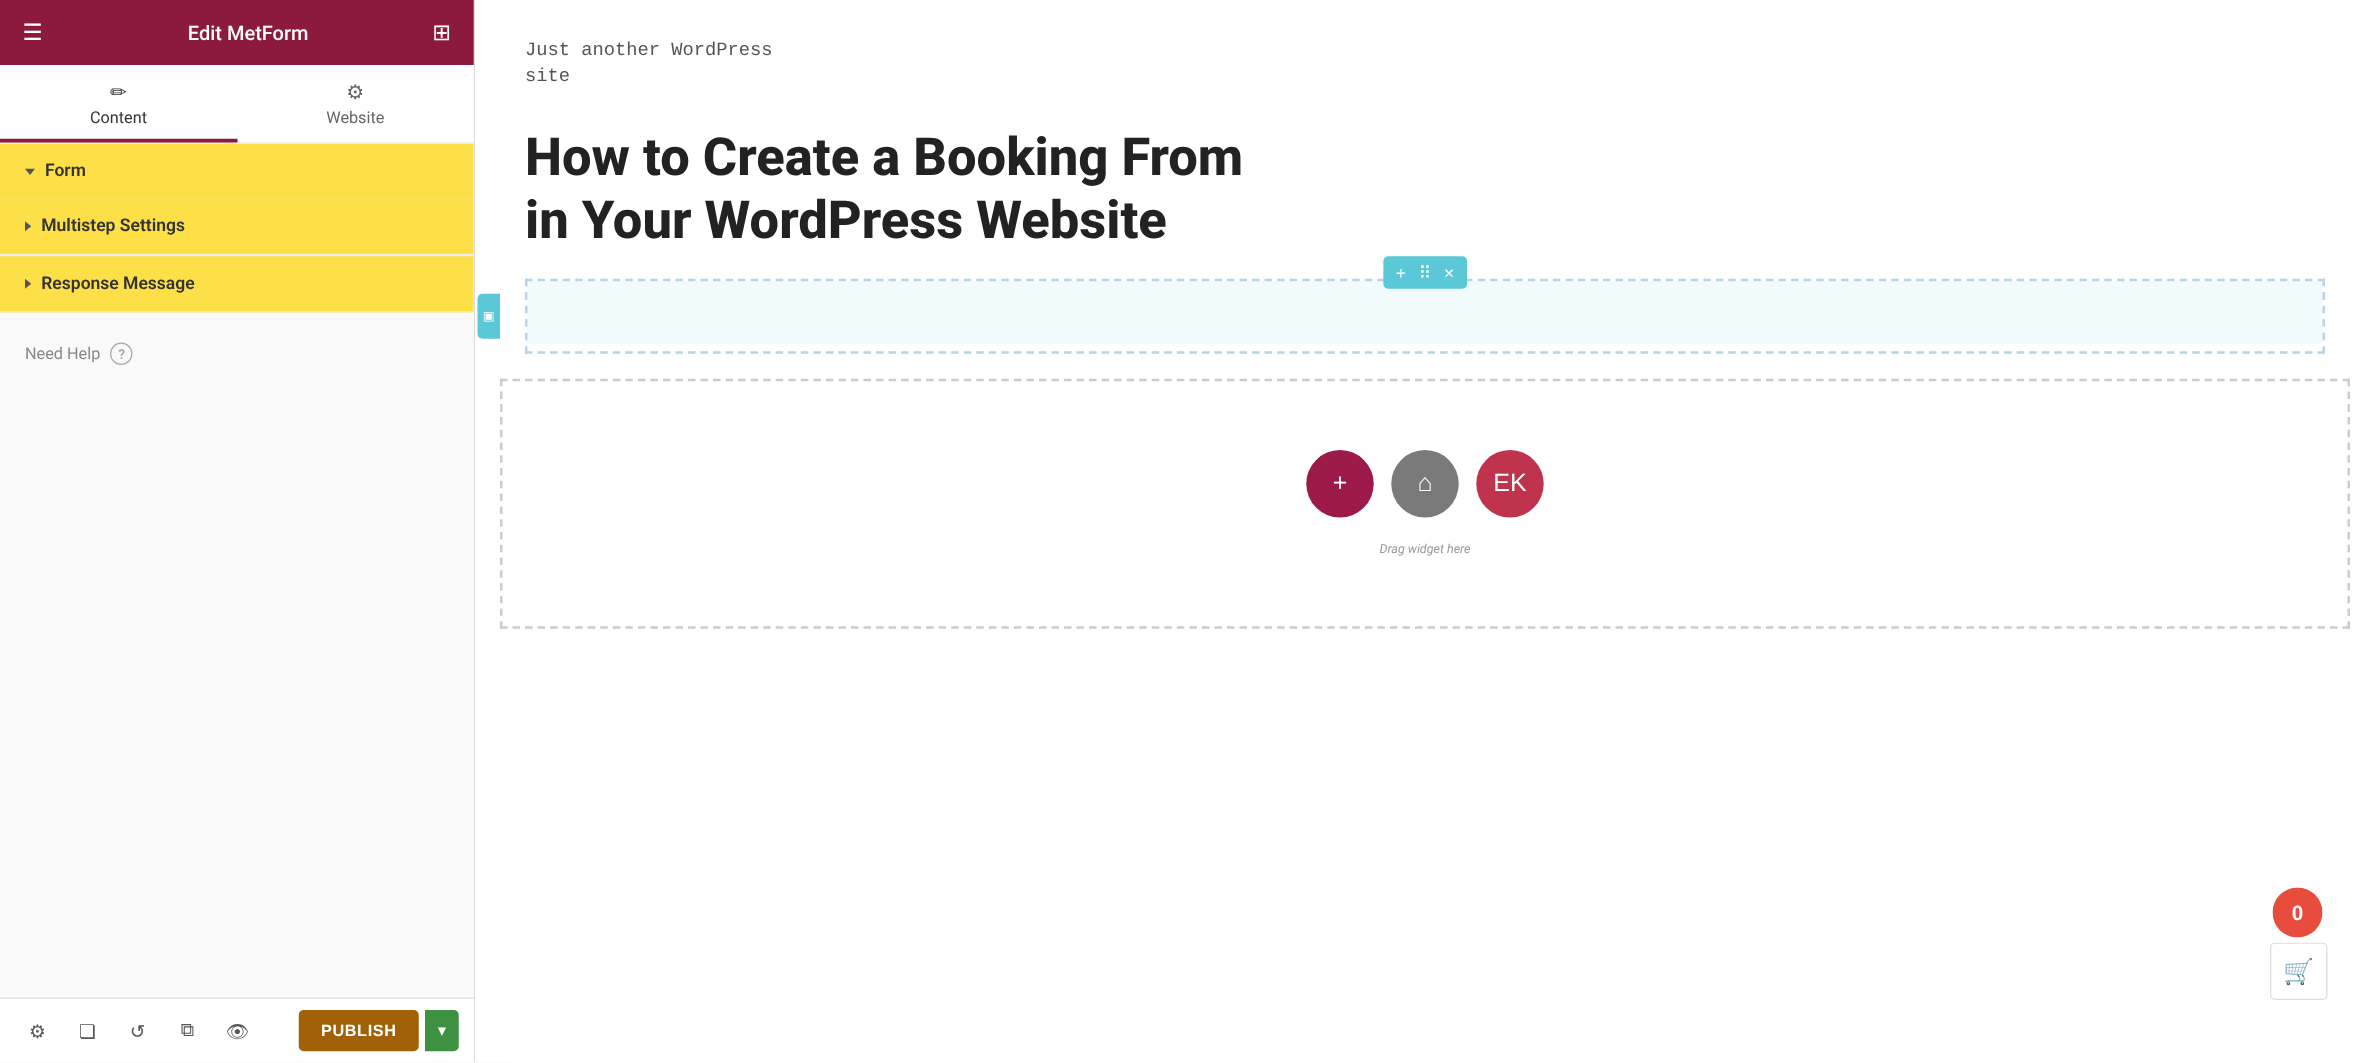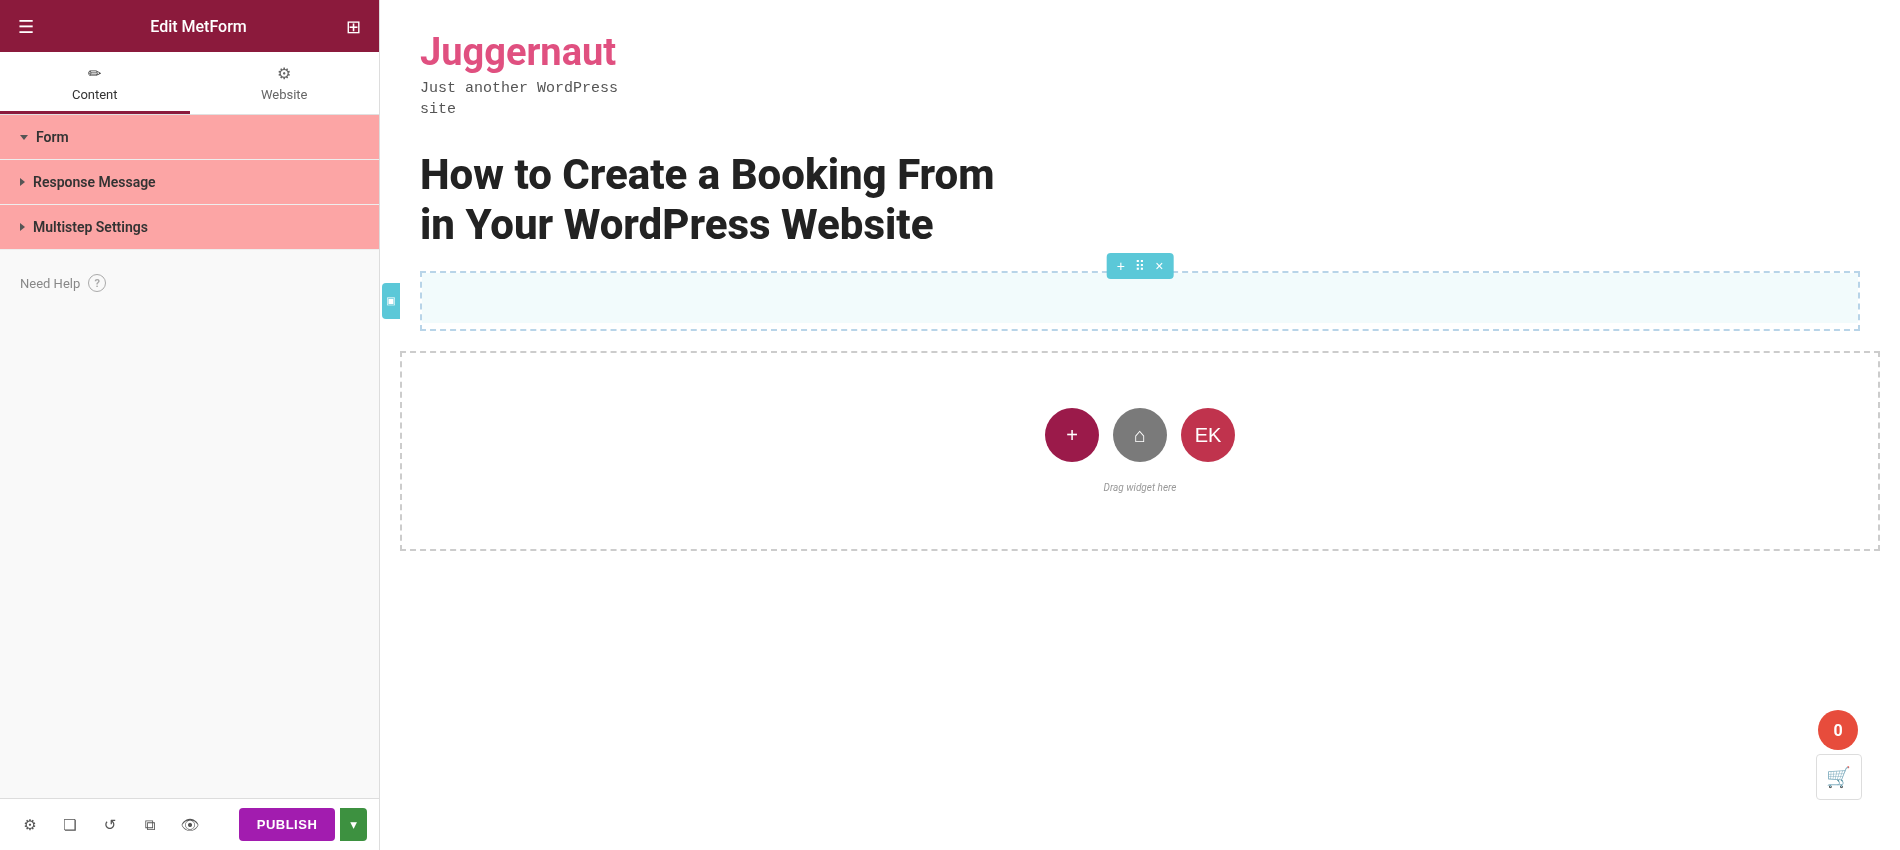--- a/index.html
+++ b/index.html
@@ -83,21 +83,21 @@
     .sidebar-content {
       flex: 1;
       overflow-y: auto;
       background: #f9f9f9;
     }
 
     .section-header {
       display: flex;
       align-items: center;
       padding: 14px 20px;
-      background: #fca5a5;
+      background: #fde047;
       border-bottom: 1px solid #eee;
       cursor: pointer;
       font-size: 14px;
       font-weight: 600;
       color: #333;
       gap: 8px;
     }
 
     .section-header.open {
       border-bottom: none;
@@ -185,21 +185,21 @@
       display: flex; align-items: center; justify-content: center;
       border-radius: 3px;
       cursor: pointer;
       color: #555;
       font-size: 15px;
       background: transparent;
       border: none;
     }
 
     .publish-btn {
-      background: #a21caf;
+      background: #a16207;
       color: #fff;
       border: none;
       padding: 9px 18px;
       border-radius: 4px;
       font-size: 13px;
       font-weight: 700;
       cursor: pointer;
       letter-spacing: 0.5px;
       margin-left: auto;
     }
@@ -389,28 +389,28 @@
     </div>
   </div>
 
   <div class="sidebar-content">
 
     <div class="section-header open">
       <span class="chevron chevron-down"></span>
       <span>Form</span>
     </div>
 
+    <div class="section-header">
+      <span class="chevron chevron-right"></span>
+      <span>Multistep Settings</span>
+    </div>
+
     <div class="section-header" style="border-top:1px solid #eee">
       <span class="chevron chevron-right"></span>
       <span>Response Message</span>
-    </div>
-
-    <div class="section-header">
-      <span class="chevron chevron-right"></span>
-      <span>Multistep Settings</span>
     </div>
 
     <div class="need-help">
       <span>Need Help</span>
       <div class="help-circle">?</div>
     </div>
 
   </div>
 
   <div class="sidebar-bottom">
@@ -421,21 +421,20 @@
     <button class="bottom-icon-btn" title="Preview">👁</button>
     <button class="publish-btn">PUBLISH</button>
     <button class="publish-arrow">▾</button>
   </div>
 
 </div>
 
 <div class="main-content">
 
   <div class="page-header">
-    <div class="site-title">Juggernaut</div>
     <div class="site-subtitle">
       <span>Just another WordPress</span><br>
       <span>site</span>
     </div>
   </div>
 
   <div class="article-title">
     <span>How to Create a Booking From</span><br>
     <span>in Your WordPress Website</span>
   </div>

